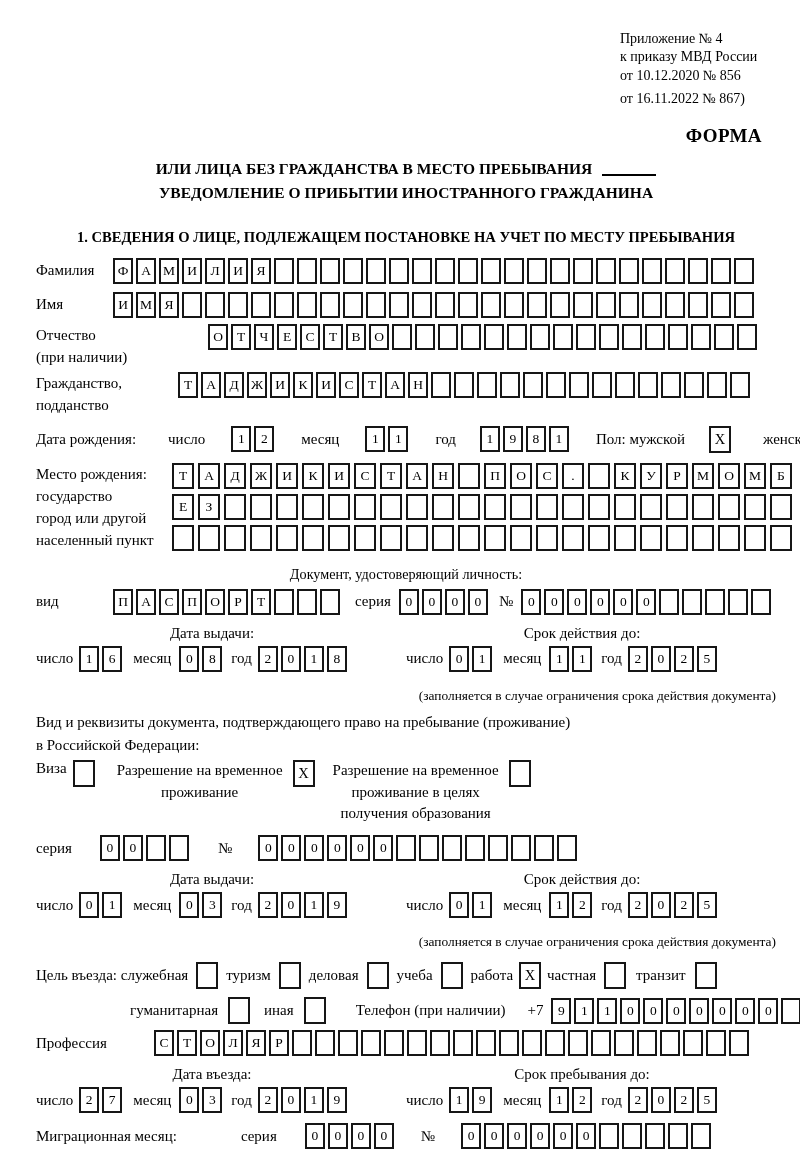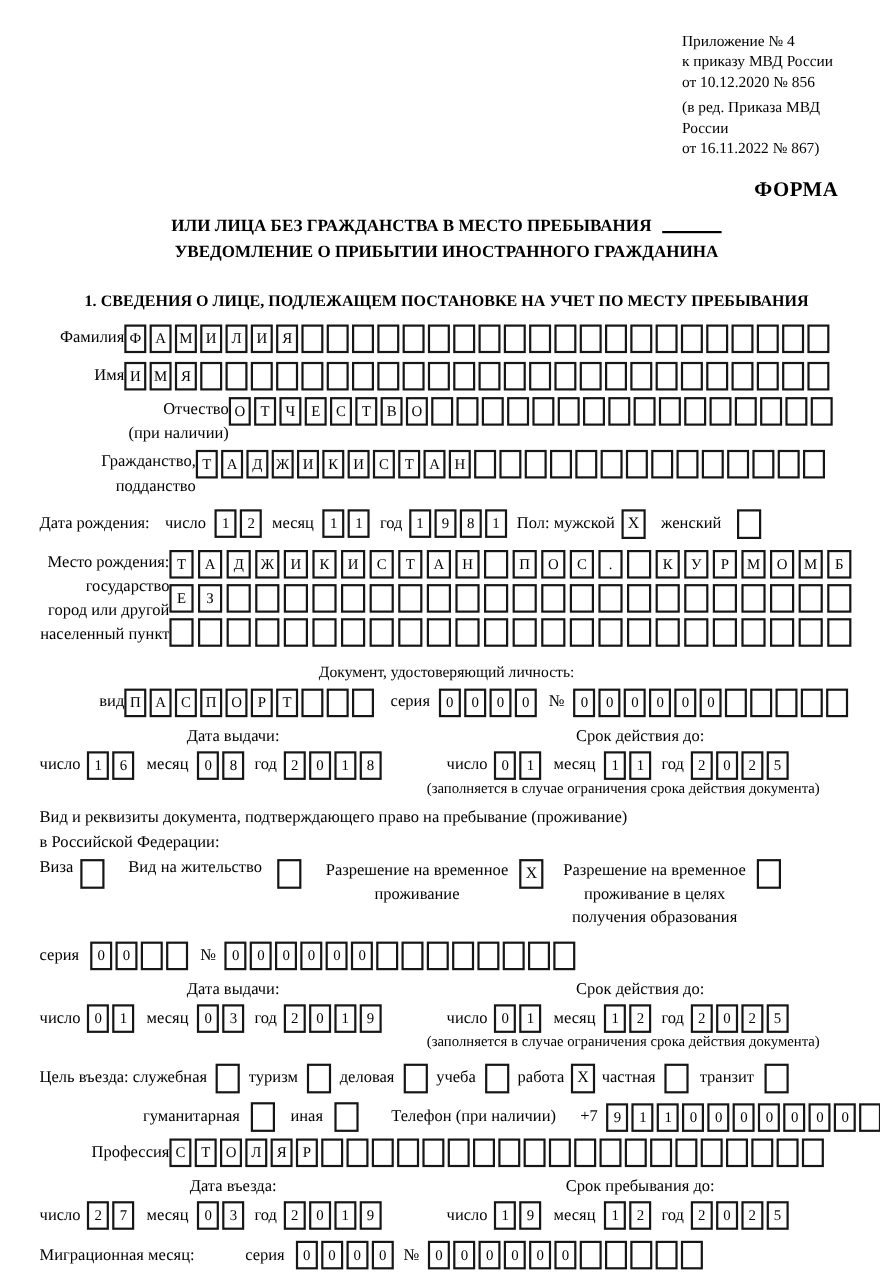--- a/index.html
+++ b/index.html
@@ -11,59 +11,58 @@
   .hdr-gap { height:5px; }
   .form-label { text-align:right; padding-right:14px; font-weight:bold; font-size:19px; margin-top:16px; letter-spacing:.4px; }
 
   .title { text-align:center; font-weight:bold; font-size:15.5px; line-height:1.55; margin-top:10px; }
   .blank-line { display:inline-block; width:54px; border-bottom:2px solid #000; margin-left:10px; transform:translateY(2px); }
 
   .sec { font-weight:bold; font-size:14.6px; margin-top:24px; white-space:nowrap; text-align:center; }
 
   .row { display:flex; align-items:center; margin-top:8px; }
   .rowt { display:flex; align-items:flex-start; }
-  .lab { flex:none;text-align:right; }
+  .lab { flex:none; }
   .boxes { display:inline-flex; flex:none; }
   .cell { display:inline-flex; width:20px; height:26px; border:2px solid #161616;
     margin-right:3px; align-items:center; justify-content:center;
     font-size:13.5px; flex:none; background:#fff; }
   .wide .cell { width:22px; margin-right:4px; }
   .chk { display:inline-flex; width:22px; height:27px; border:2px solid #161616;
     align-items:center; justify-content:center; font-size:14.5px; flex:none; background:#fff; }
   .small { font-size:13.4px; }
 
   .w77 { width:77px; } .w118 { width:118px; } .w142 { width:142px; } .w172 { width:172px; }
   .ml6{margin-left:6px;} .ml8{margin-left:8px;} .ml10{margin-left:10px;} .ml12{margin-left:12px;}
   .ml14{margin-left:14px;} .ml18{margin-left:18px;} .ml22{margin-left:22px;} .ml30{margin-left:30px;}
-  .mt4{margin-top:4px;} .mt6{margin-top:6px;} .mt10{margin-top:10px;} .mt12{margin-top:12px;}
+  .mt4{margin-top:4px;} .mt6{margin-top:6px;} .mt10{margin-top:10px;gap:18px;} .mt12{margin-top:12px;}
 
   .lab2 { line-height:22px; }
   .mb-rows .boxes { margin-bottom:5px; }
   .dcols { display:flex; margin-top:10px; }
   .dl { width:352px; }
   .dr { flex:1; }
   .dhead { text-align:center; margin-bottom:4px; }
   .dg { display:flex; align-items:center; }
   .dg .lbl { flex:none; }
-  .note-r { text-align:left; margin-top:0; }
+  .note-r { text-align:right; margin-top:16px; }
   .opt { display:flex; align-items:flex-start; }
   .optlines { text-align:center; line-height:1.45; }
   .doc-head { font-weight:normal; font-size:14.2px; text-align:center; margin-top:10px; }
 </style>
 </head>
 <body>
 
 <div class="page">
 
   <div class="hdr">
     <div>Приложение № 4</div>
     <div>к приказу МВД России</div>
     <div>от 10.12.2020 № 856</div>
     <div class="hdr-gap"></div>
-    <div>(в ред. Приказа МВД России</div>
     <div>от 16.11.2022 № 867)</div>
   </div>
   <div class="form-label">ФОРМА</div>
 
   <div class="title">
     <div><span>ИЛИ ЛИЦА БЕЗ ГРАЖДАНСТВА В МЕСТО ПРЕБЫВАНИЯ</span><span class="blank-line"></span></div>
     <div>УВЕДОМЛЕНИЕ О ПРИБЫТИИ ИНОСТРАННОГО ГРАЖДАНИНА</div>
   </div>
 
   <div class="sec">1. СВЕДЕНИЯ О ЛИЦЕ, ПОДЛЕЖАЩЕМ ПОСТАНОВКЕ НА УЧЕТ ПО МЕСТУ ПРЕБЫВАНИЯ</div>
@@ -404,24 +403,20 @@
   </div>
 
   <div class="mt10">Вид и реквизиты документа, подтверждающего право на пребывание (проживание)</div>
   <div class="mt6">в Российской Федерации:</div>
   <div class="rowt mt6">
     <span class="opt">
       <span>Виза</span>
       <span class="chk ml6"></span>
     </span>
     <span class="opt ml22">
-      <span>Вид на жительство</span>
-      <span class="chk ml14"></span>
-    </span>
-    <span class="opt ml22">
       <span class="optlines">
         <span>Разрешение на временное</span><br>
         <span>проживание</span>
       </span>
       <span class="chk ml10">X</span>
     </span>
     <span class="opt ml18">
       <span class="optlines">
         <span>Разрешение на временное</span><br>
         <span>проживание в целях</span><br>

